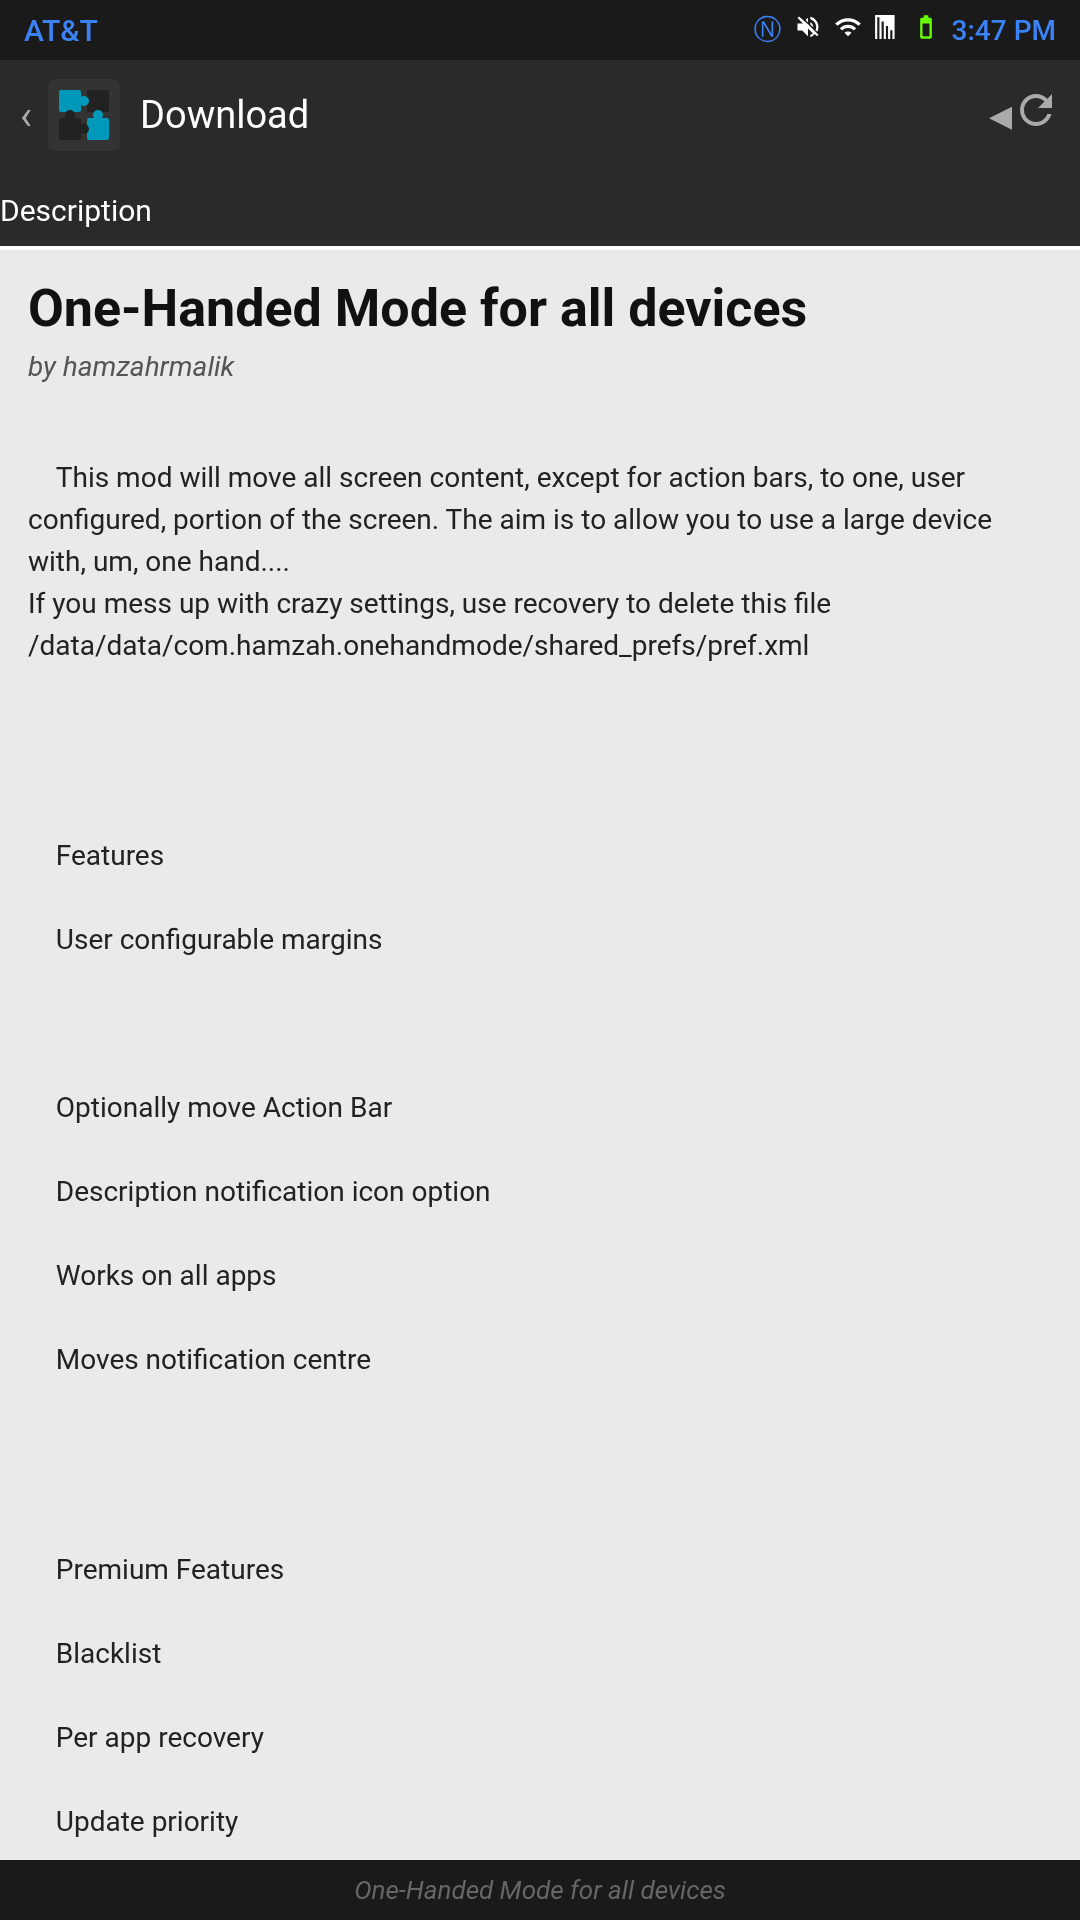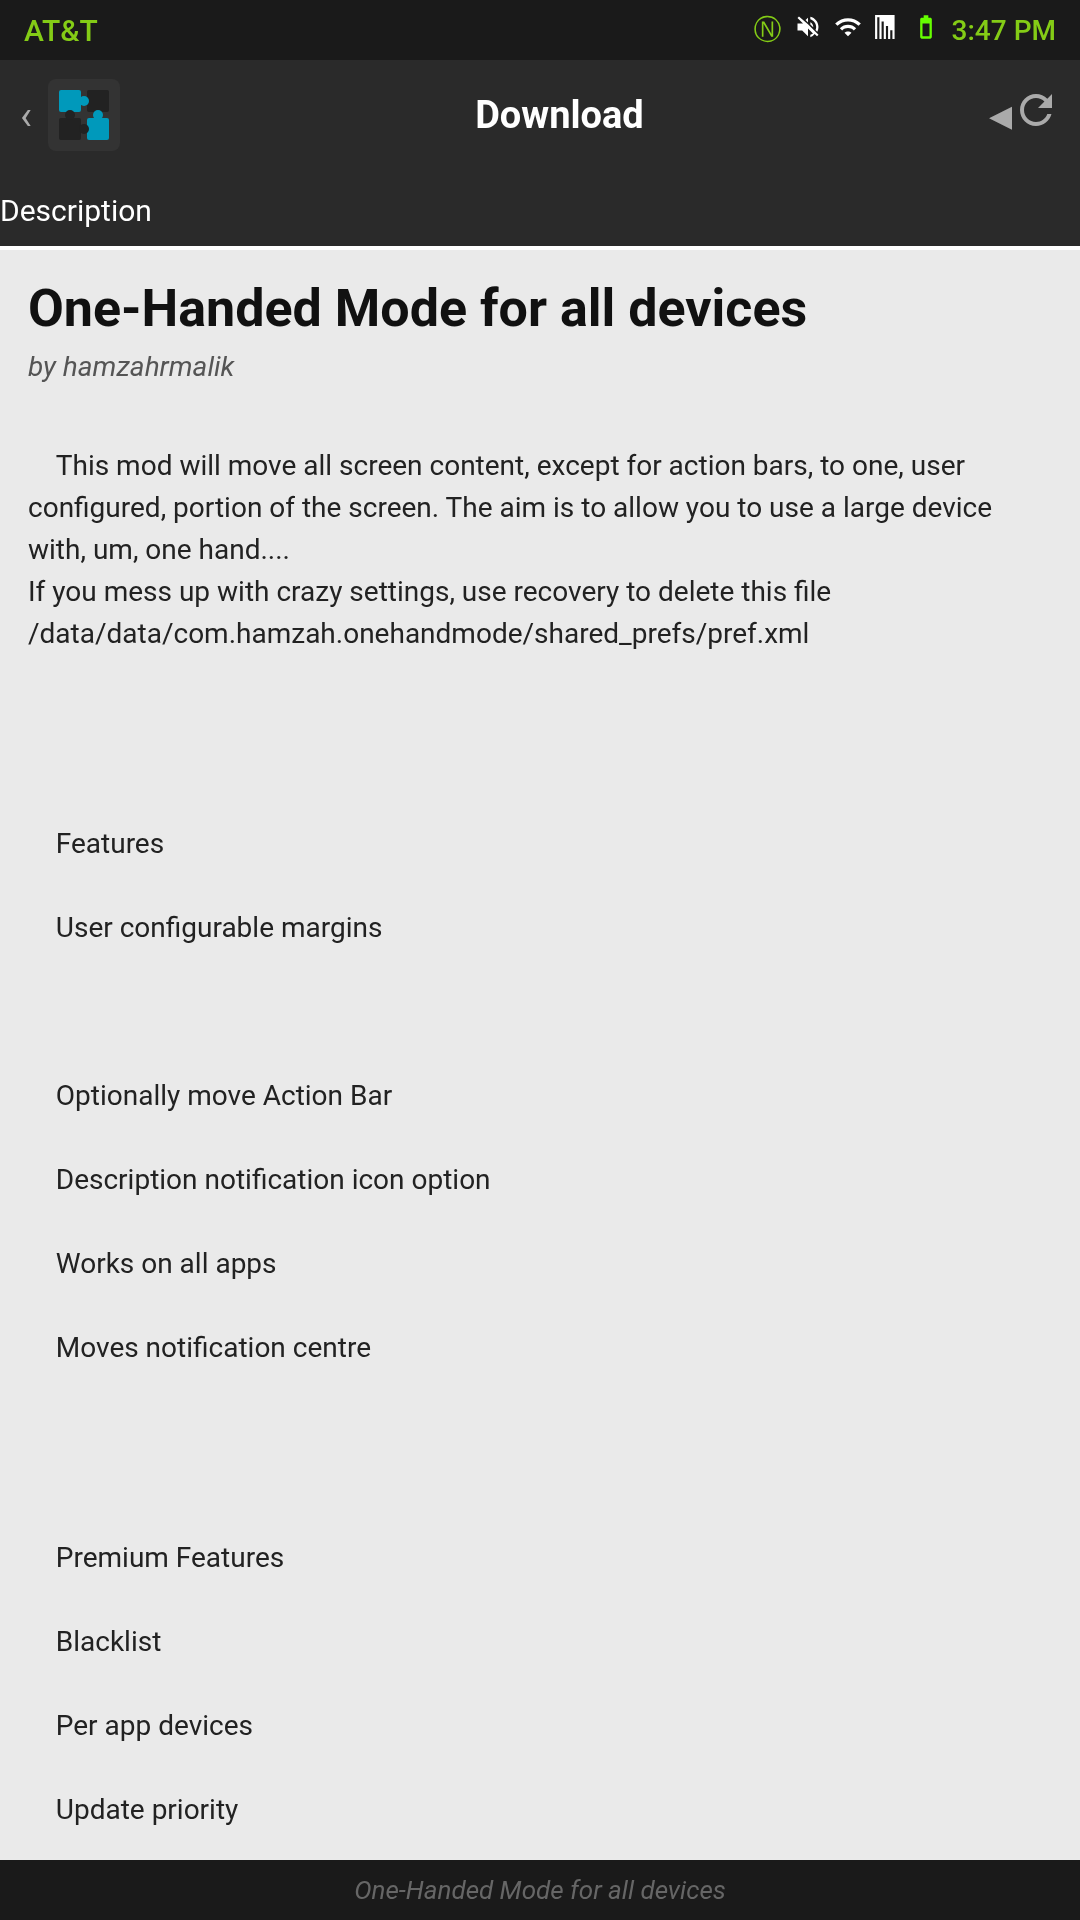--- a/index.html
+++ b/index.html
@@ -19,21 +19,21 @@
 
     
     .status-bar {
       width: 100%;
       height: 60px;
       background: #1a1a1a;
       display: flex;
       align-items: center;
       justify-content: space-between;
       padding: 0 24px;
-      color: #84cc16;
+      color: #3b82f6;
       font-size: 28px;
       font-weight: 500;
     }
 
     .status-bar-left {
       font-size: 30px;
     }
 
     .status-bar-right {
       display: flex;
@@ -69,24 +69,23 @@
       margin-right: 20px;
       display: flex;
       align-items: center;
       justify-content: center;
       position: relative;
       overflow: hidden;
     }
 
     .app-bar-title {
       font-size: 38px;
-      font-weight: 700;
+      font-weight: 400;
       color: white;
       flex: 1;
-      text-align: center;
     }
 
     .dropdown-arrow {
       font-size: 30px;
       color: #aaa;
       margin-left: 10px;
     }
 
     .app-bar-refresh {
       font-size: 42px;
@@ -142,21 +141,21 @@
       font-weight: 700;
       color: #111;
       margin-bottom: 10px;
       line-height: 1.2;
     }
 
     .mod-author {
       font-size: 28px;
       color: #555;
       font-style: italic;
-      margin-bottom: 20px;
+      margin-bottom: 32px;
     }
 
     .mod-description {
       font-size: 28px;
       color: #222;
       line-height: 1.5;
       white-space: pre-wrap;
     }
 
     
@@ -263,21 +262,21 @@
     <span>User configurable margins</span><br>
     <br>
     <span>Optionally move Action Bar</span><br>
     <span>Description notification icon option</span><br>
     <span>Works on all apps</span><br>
     <span>Moves notification centre</span>
     
     <br><br>
     <span>Premium Features</span><br>
     <span>Blacklist</span><br>
-    <span>Per app devices</span><br>
+    <span>Per app recovery</span><br>
     <span>Update priority</span><br>
     <span>Premium can be found on Google Play</span>
     
     <br><br>
     <br>
     <br>
     <br>
     
   </div>
 

